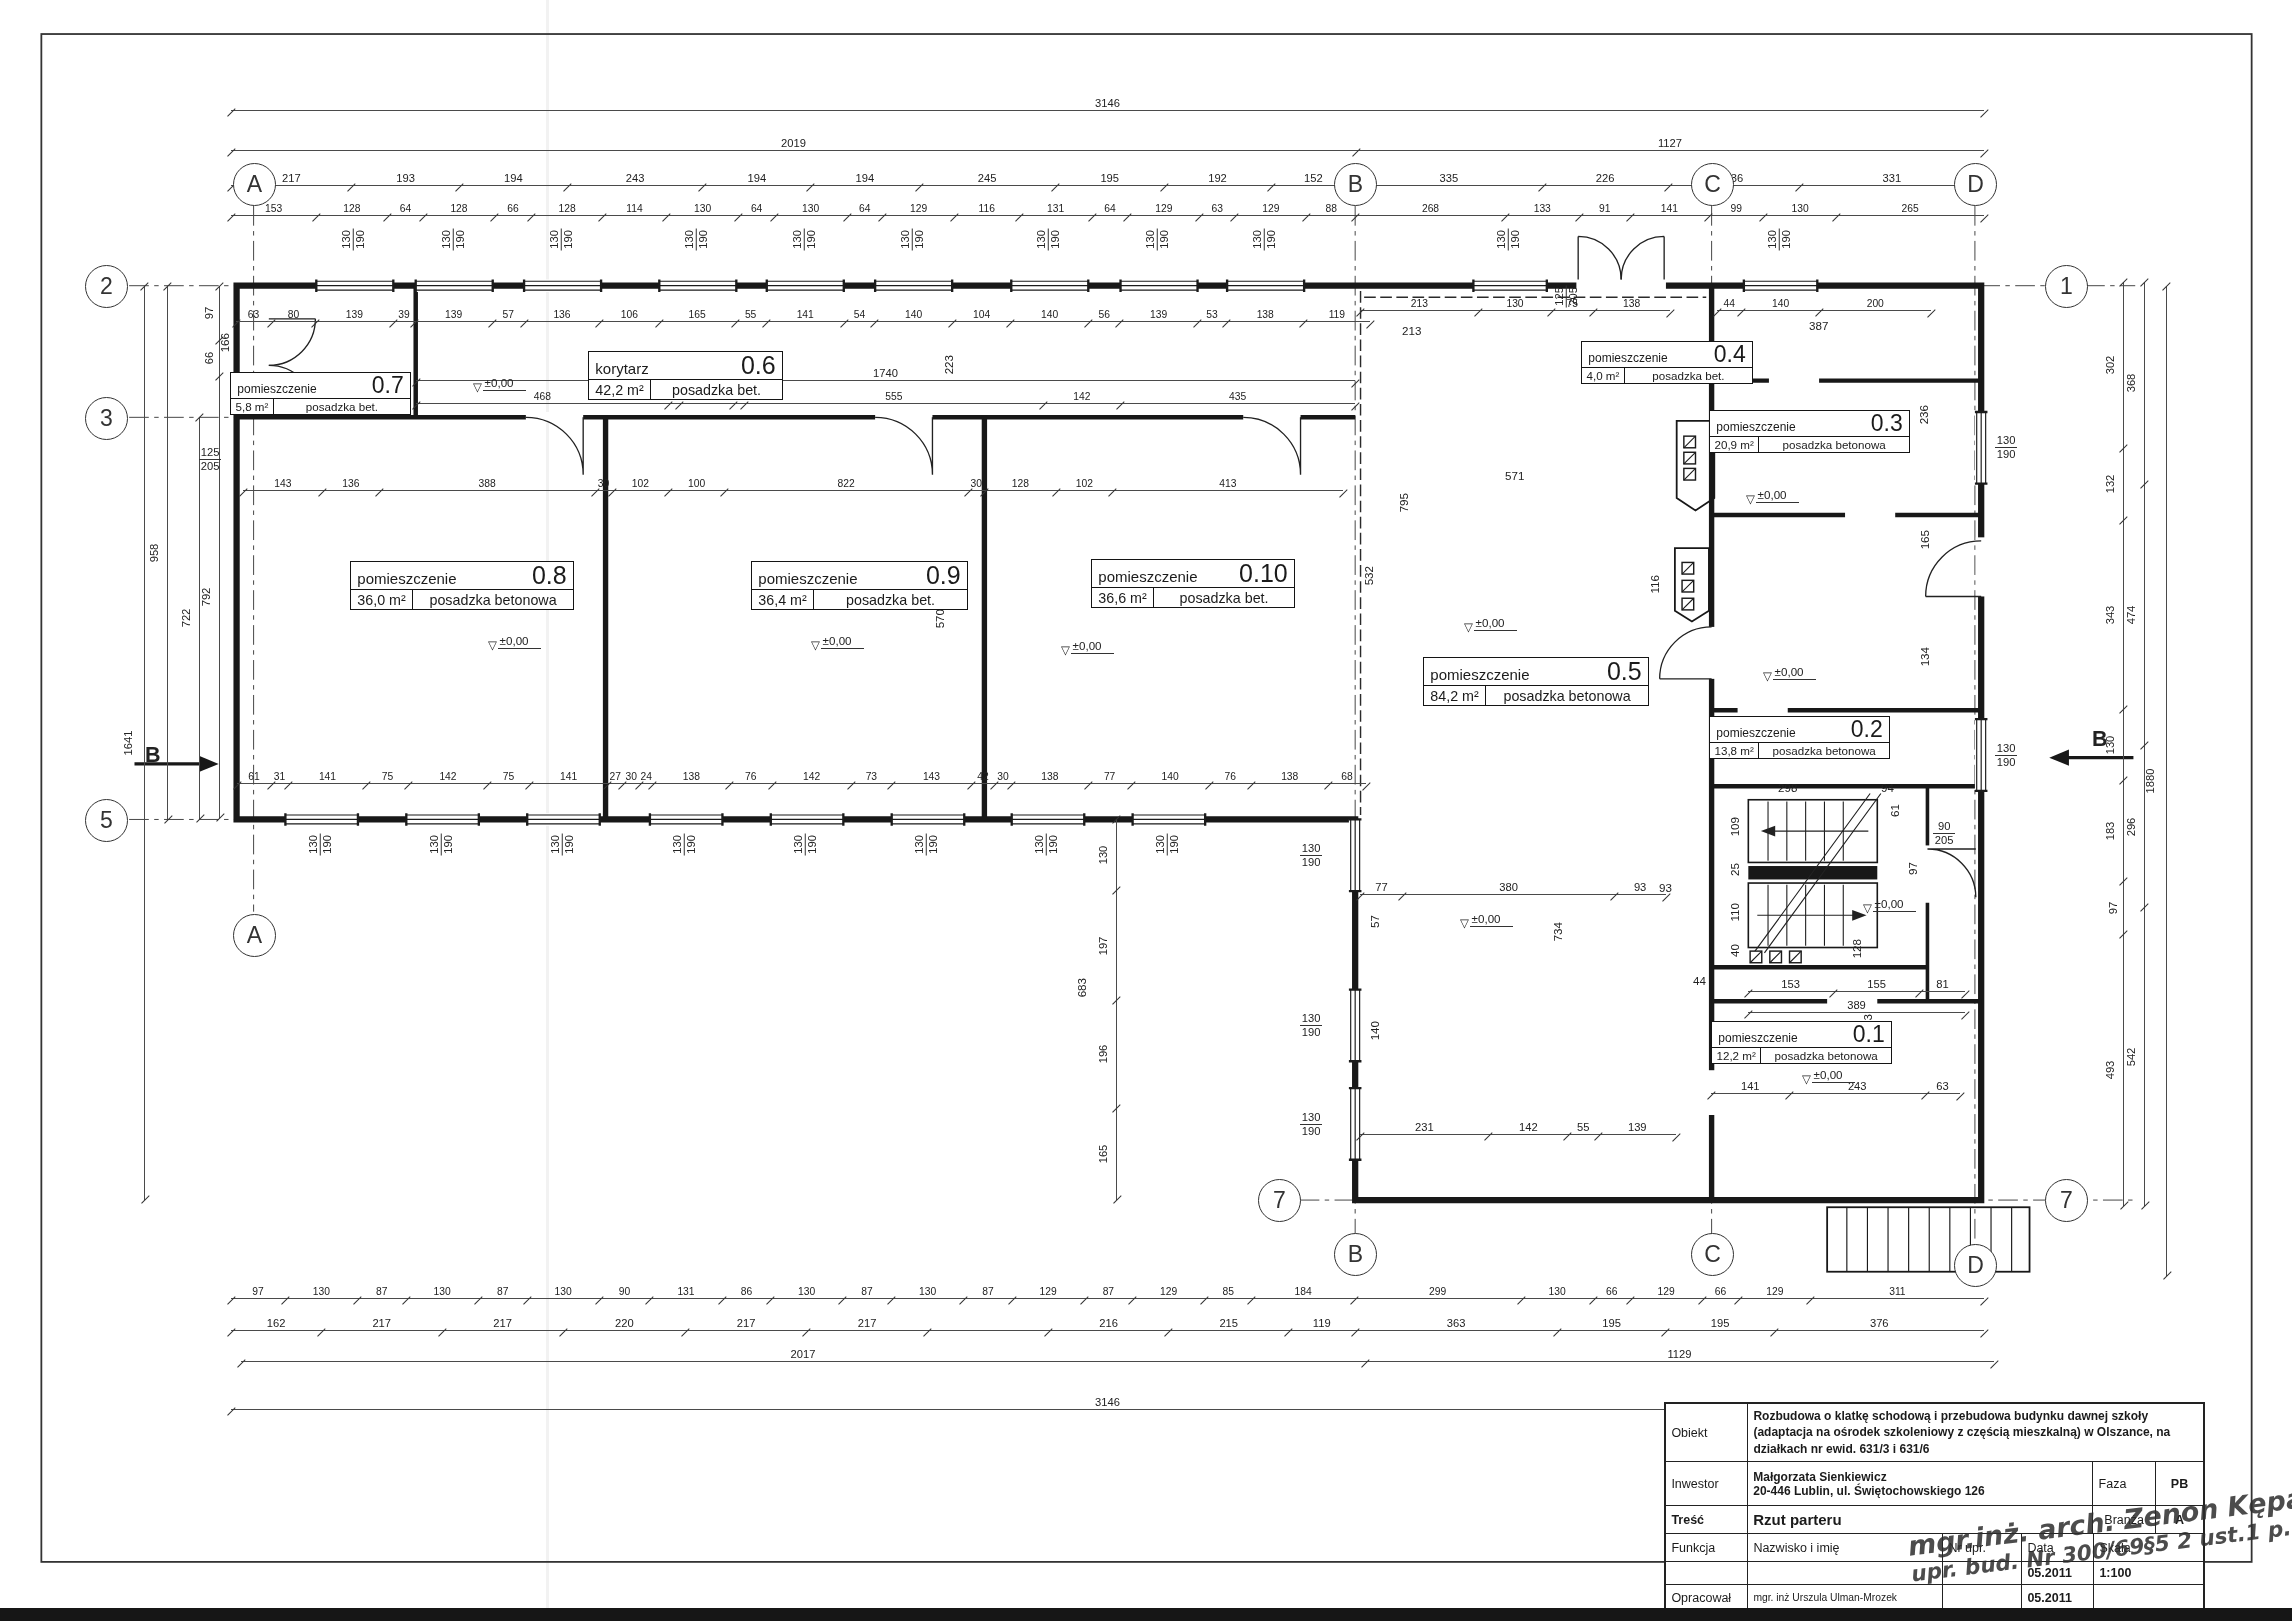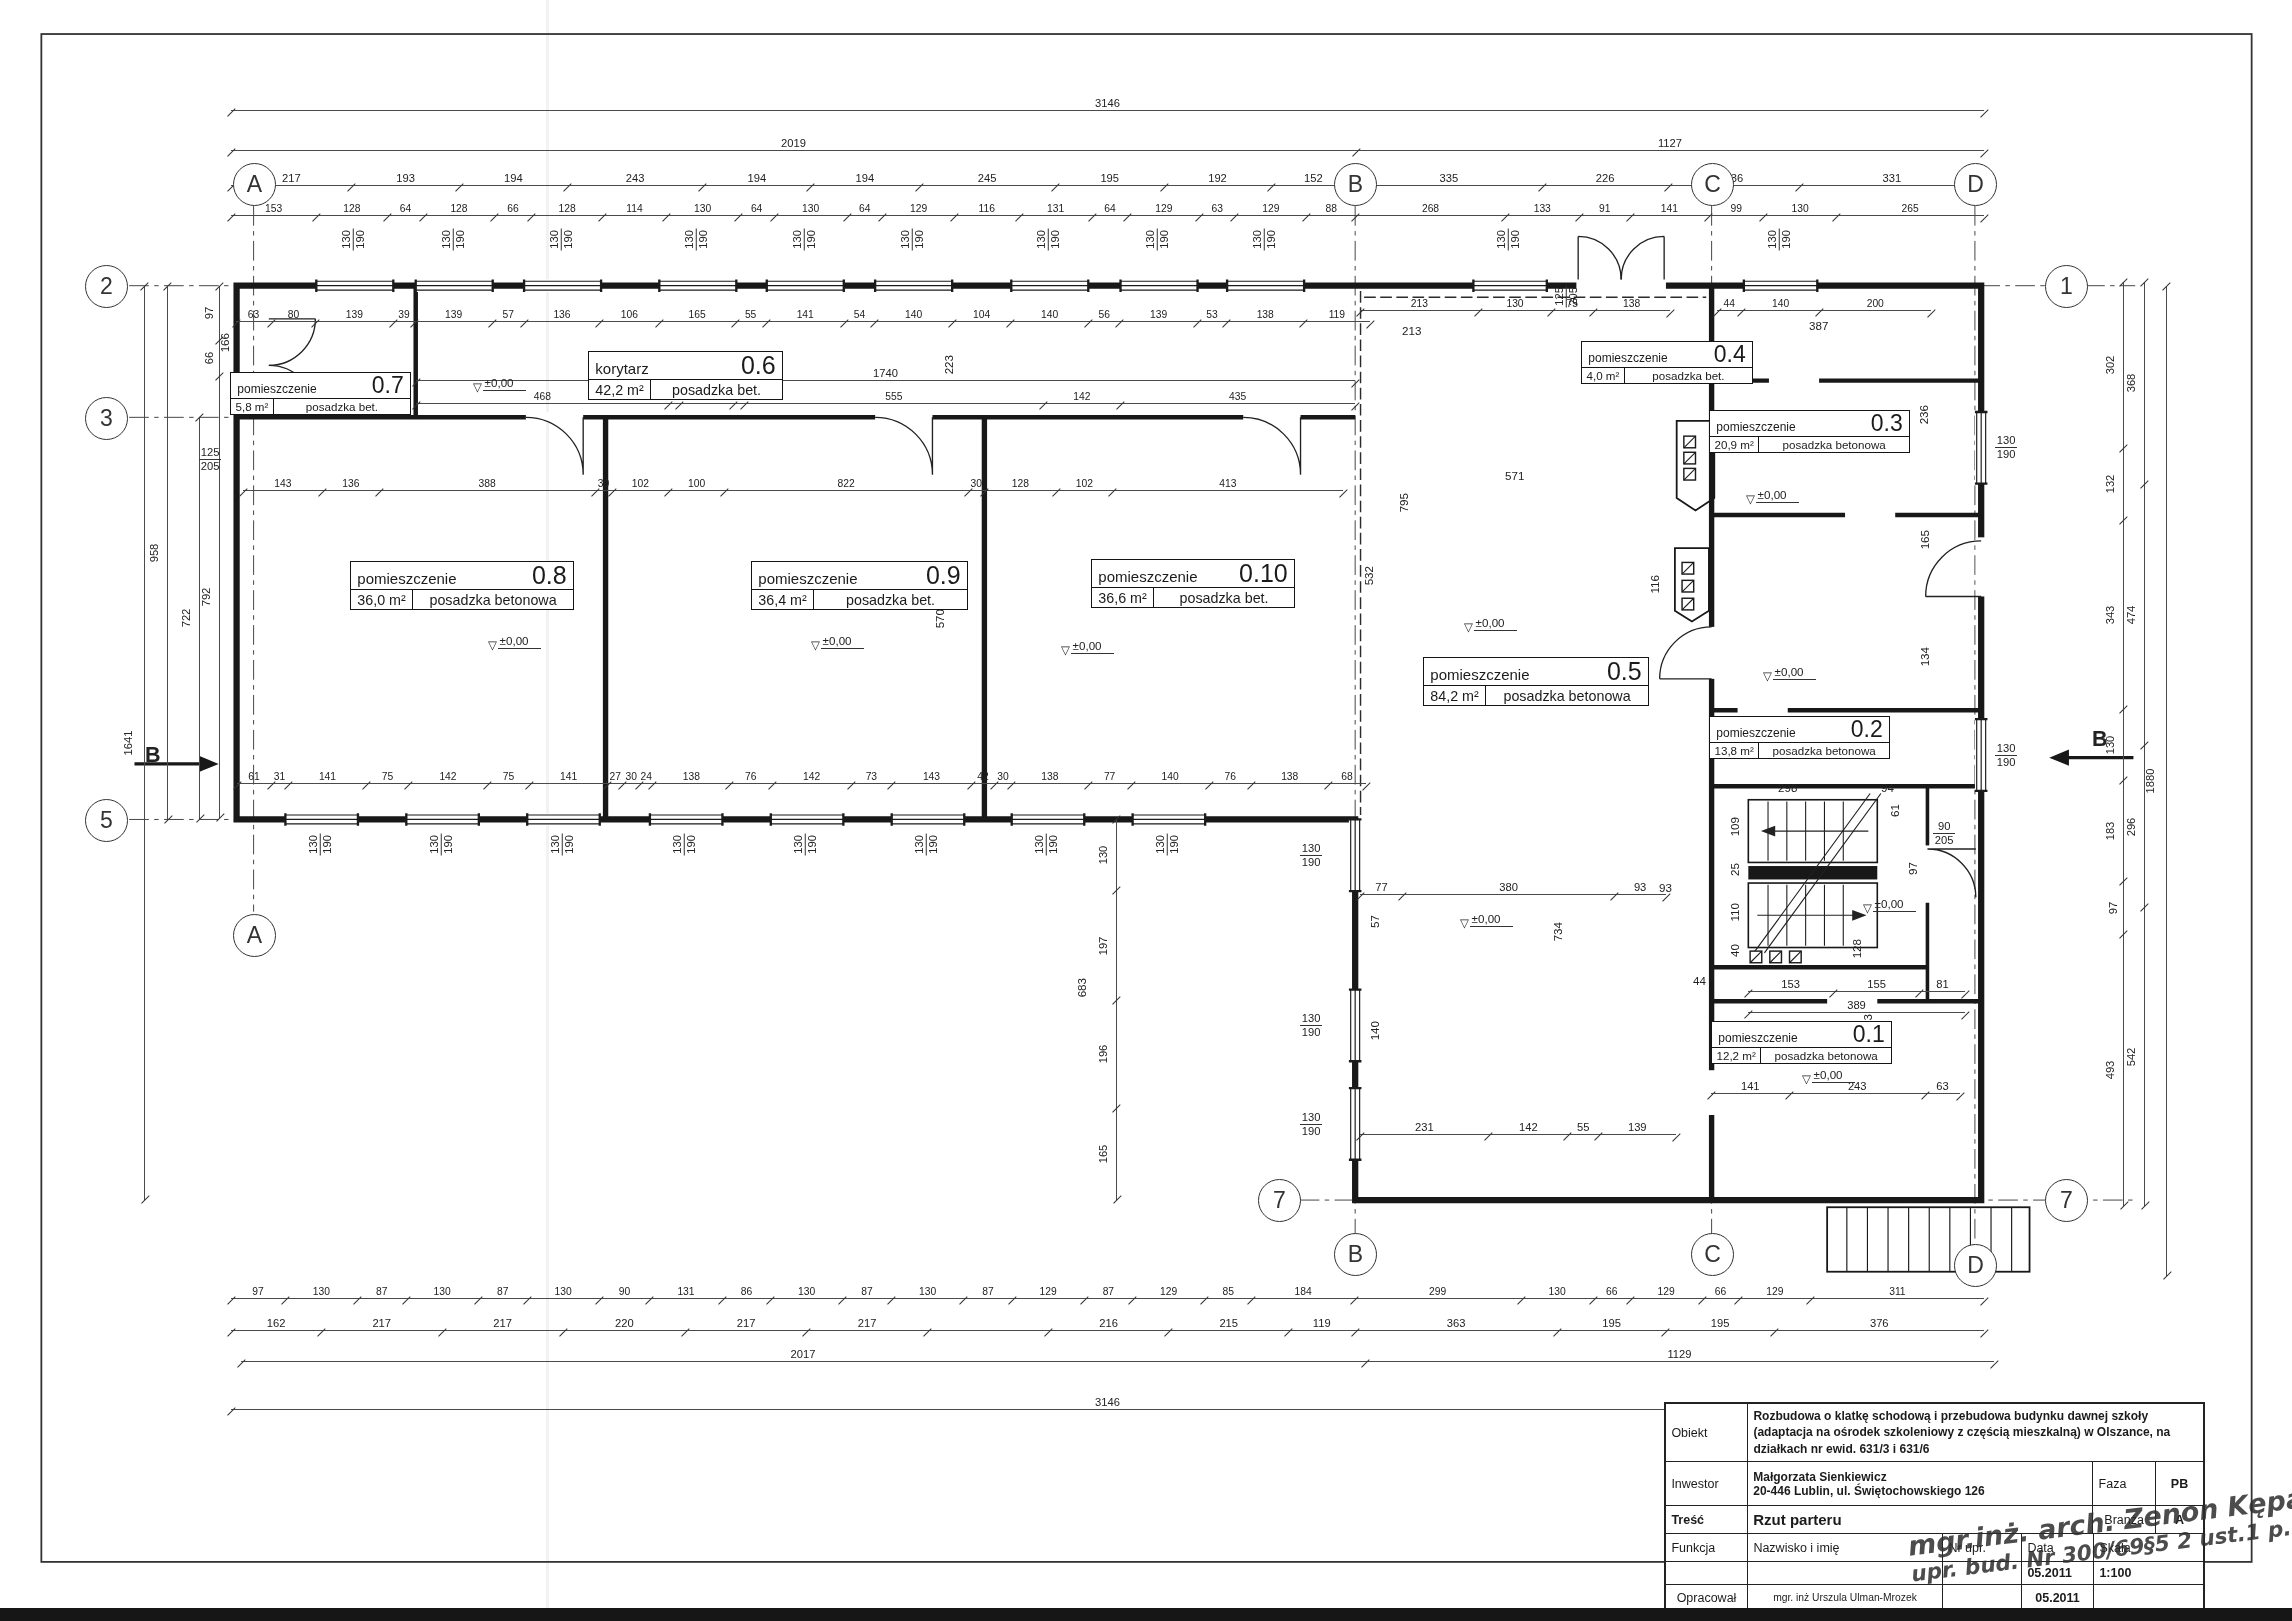--- a/index.html
+++ b/index.html
@@ -1252,21 +1252,21 @@
         <div class="tb-c" style="width:72px;">Data</div>
         <div class="tb-c" style="width:109px;">Skala</div>
       </div>
       <div class="tb-row" style="height:21.5px;">
         <div class="tb-c" style="width:82px;"></div>
         <div class="tb-c" style="width:195px;"></div>
         <div class="tb-c" style="width:79px;"></div>
         <div class="tb-c" style="width:72px;font-weight:bold;">05.2011</div>
         <div class="tb-c" style="width:109px;font-weight:bold;">1:100</div>
       </div>
-      <div class="tb-row" style="height:26px;text-align:center;">
+      <div class="tb-row" style="height:26px;">
         <div class="tb-c lab" style="width:82px;">Opracował</div>
         <div class="tb-c" style="width:195px;font-size:10.3px;">mgr. inż Urszula Ulman-Mrozek</div>
         <div class="tb-c" style="width:79px;"></div>
         <div class="tb-c" style="width:72px;font-weight:bold;">05.2011</div>
         <div class="tb-c" style="width:109px;"></div>
       </div>
     </div>
 
     <div class="stamp">
       <div class="s1">mgr.inż. arch. Zenon Kępa</div>

